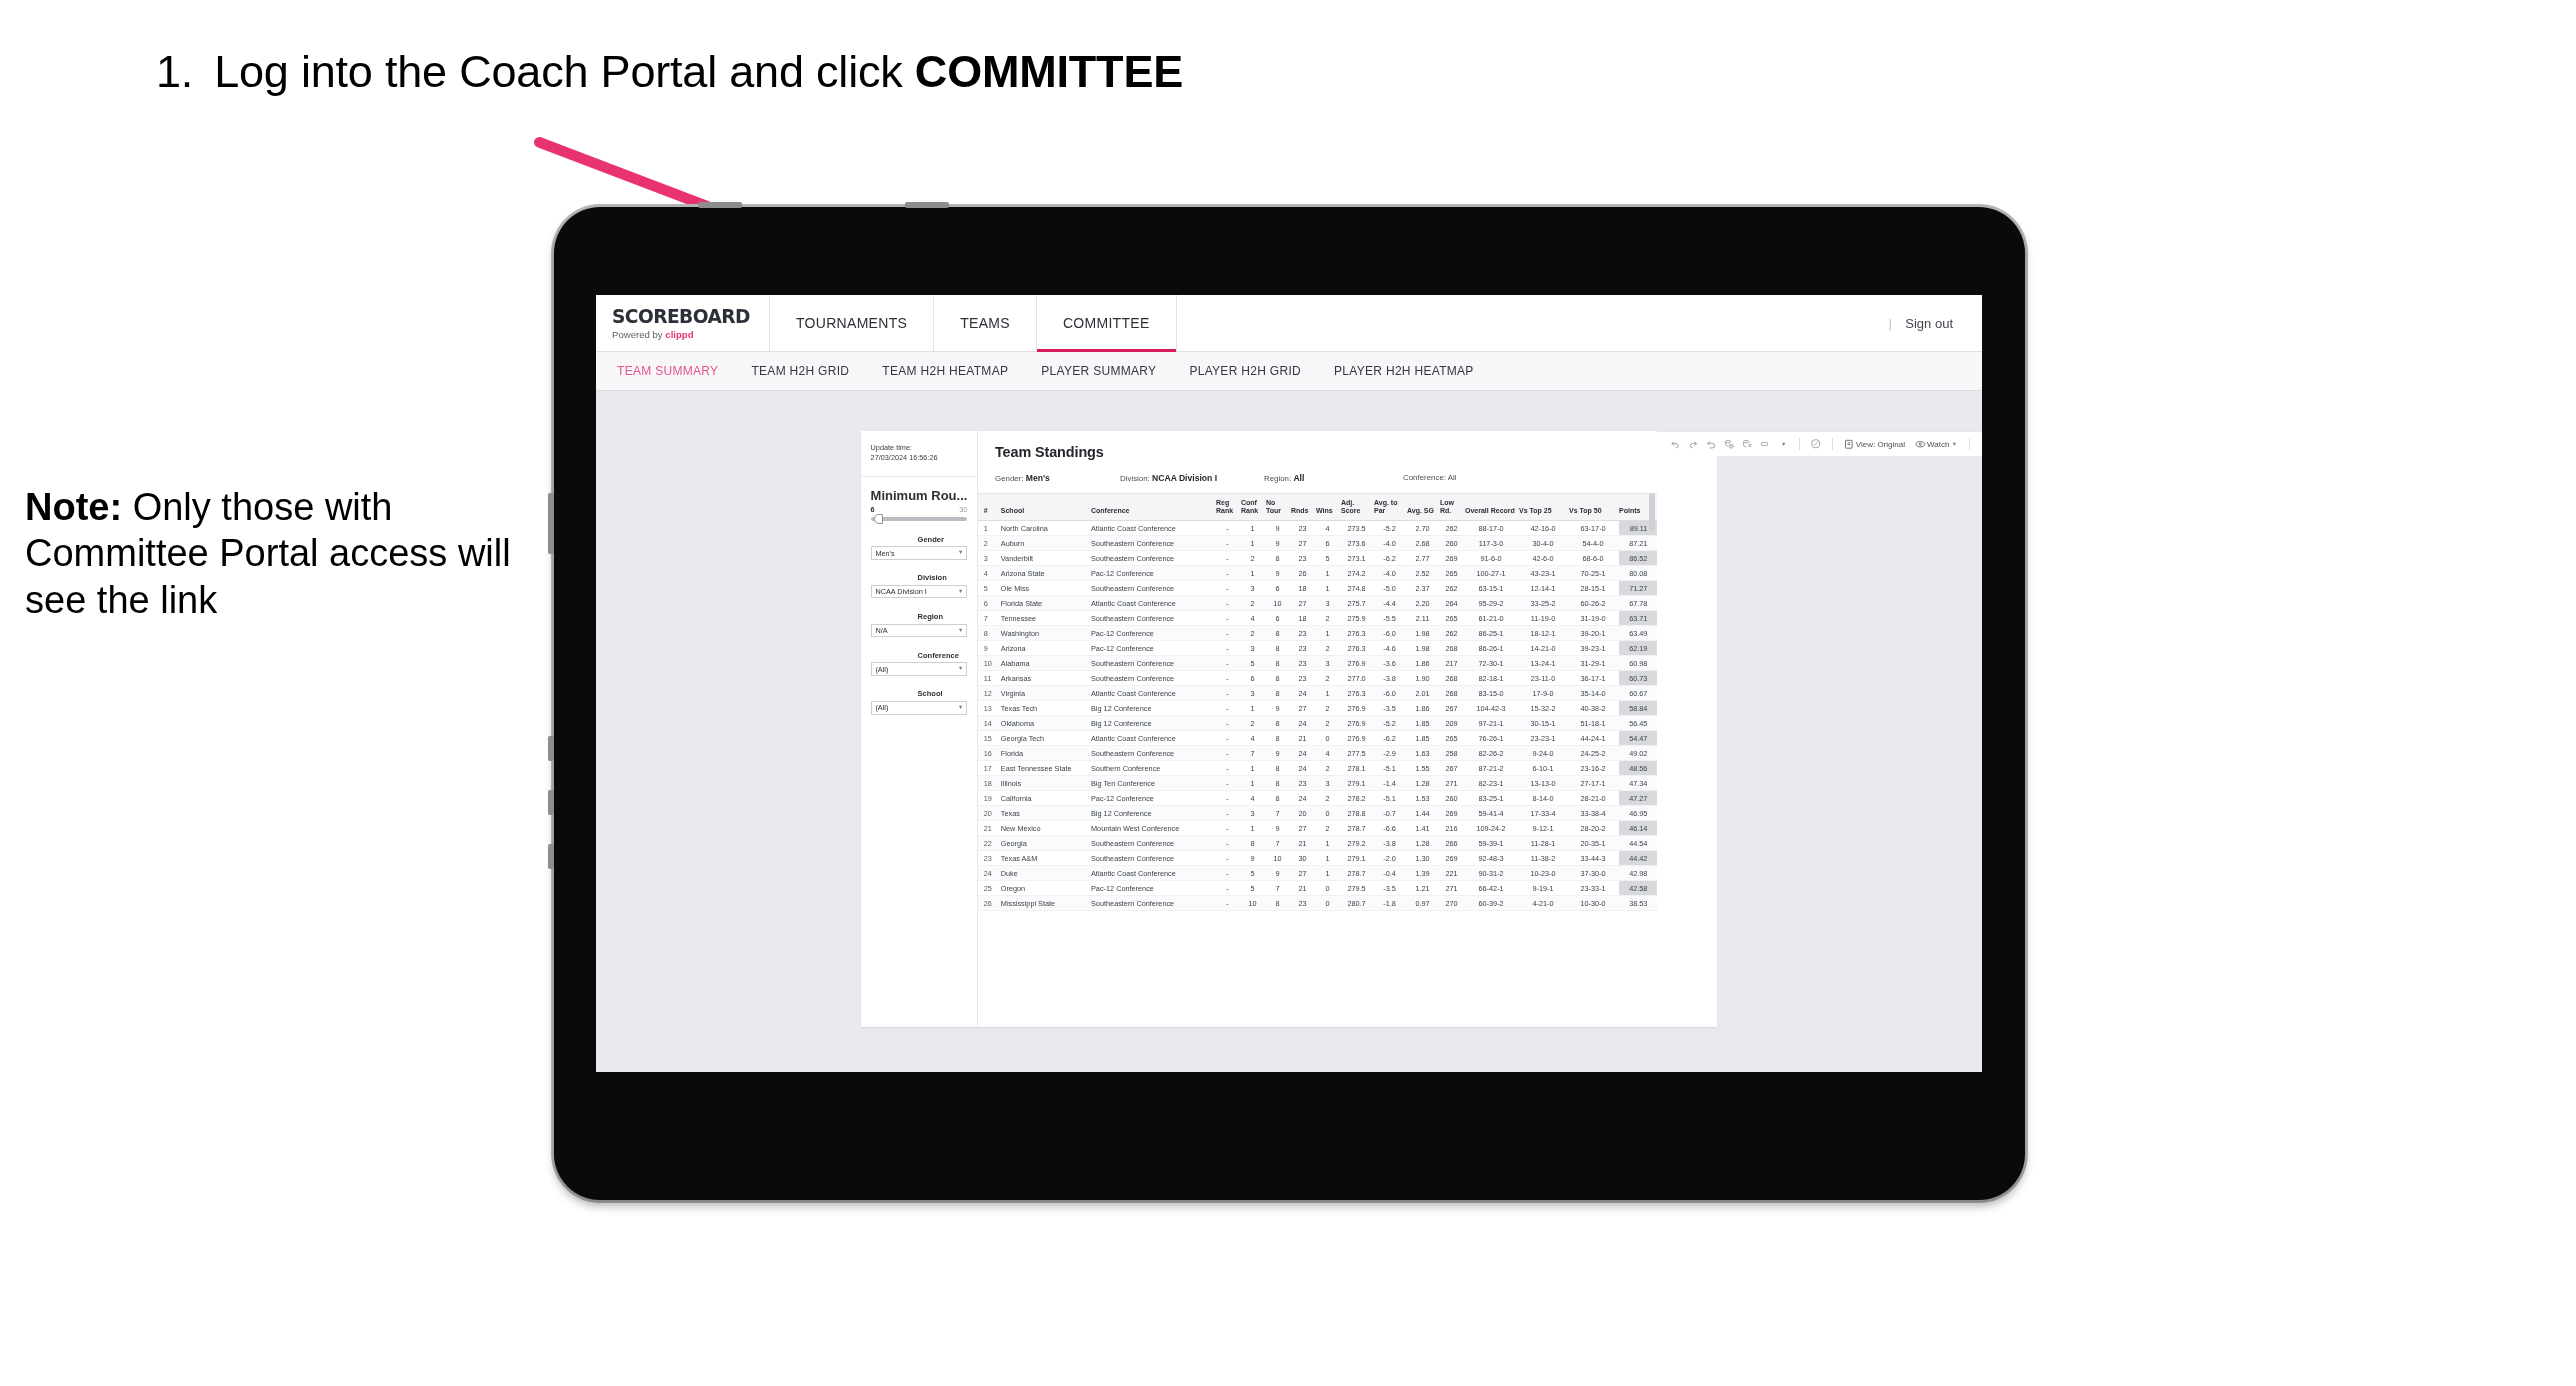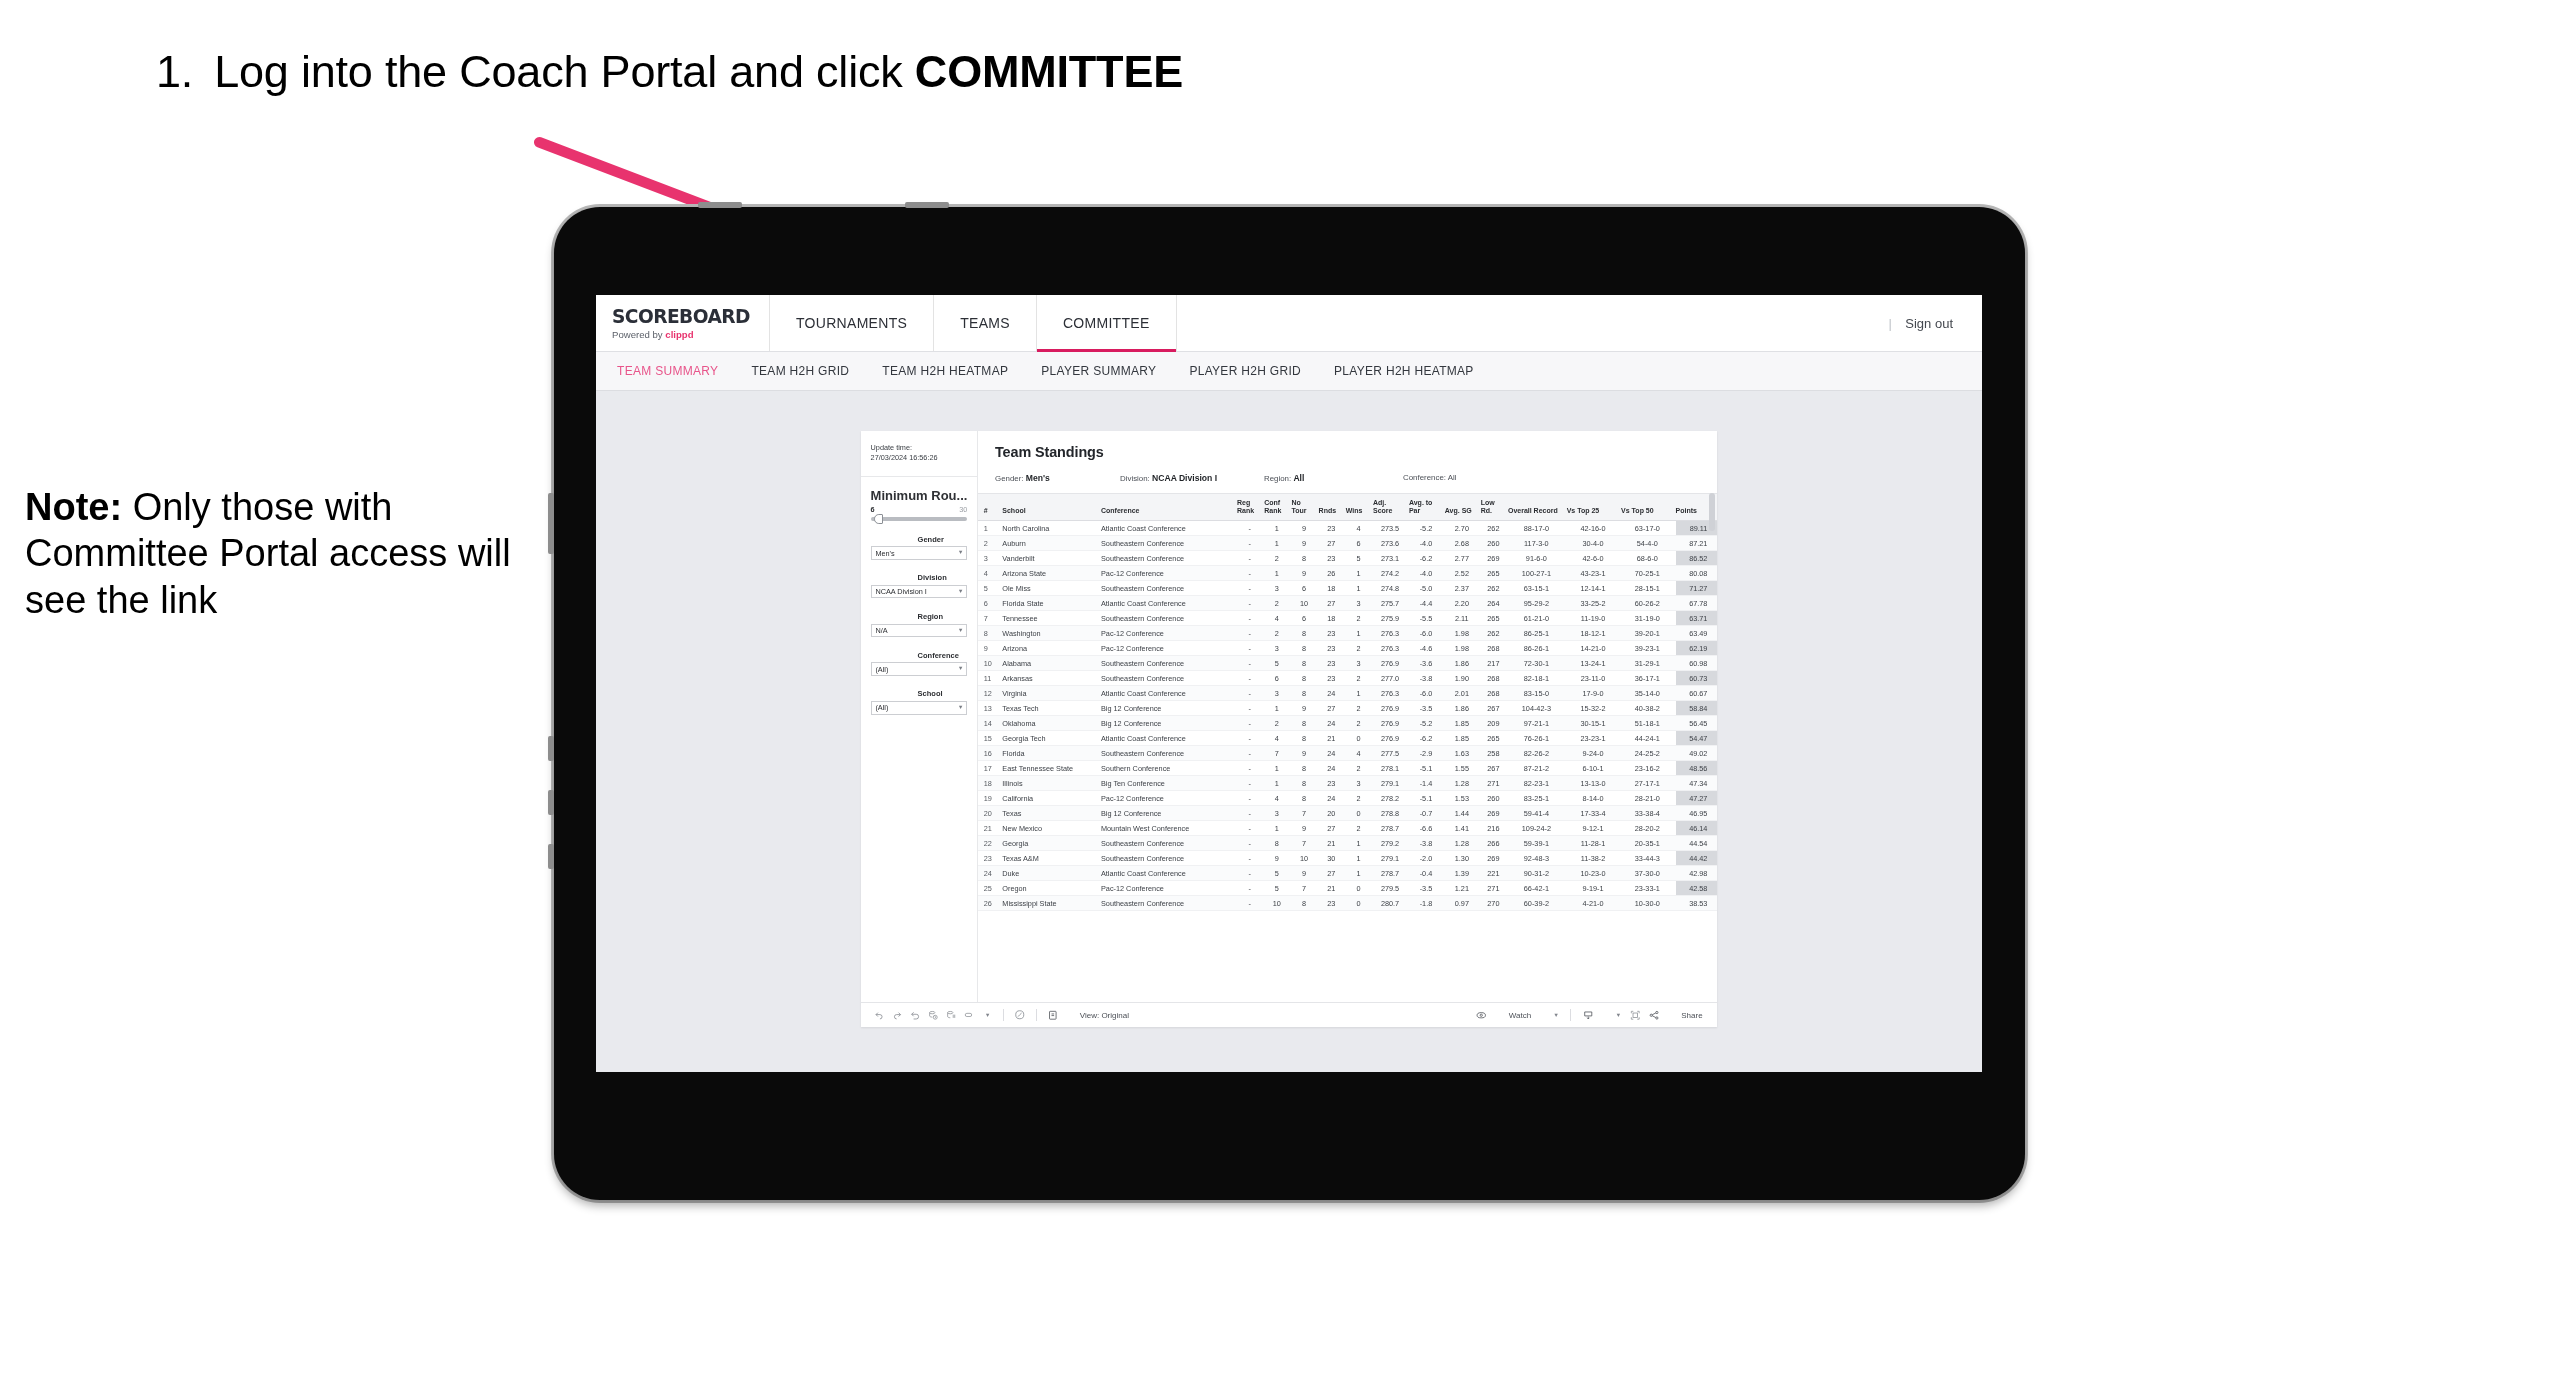--- a/index.html
+++ b/index.html
@@ -145,21 +145,21 @@
     height: 681px;
     background: #e9eaee;
     padding-top: 40px;
   }
   .viz {
     margin: 0 auto;
     width: 856px;
     background: #fff;
     box-shadow: 0 1px 1.9px rgba(0,0,0,0.09);
     display: flex;
-    flex-direction: column;
+    flex-direction: row;
     height: 596px;
   }
   .viz-body { display: flex; flex: 1; min-height: 0; }
 
   
   .filters {
     width: 117px;
     border-right: 1px solid #e7e8ea;
     padding: 11.5px 9.6px 0 9.6px;
     font-size: 7.3px;
@@ -271,21 +271,21 @@
     gap: 0;
     font-size: 8px; color: #4c5057;
   }
   .tb-icon {
     width: 18px; height: 18px;
     display: flex; align-items: center; justify-content: center;
     color: #8d9197; cursor: pointer;
   }
   .tb-sep { width: 1px; height: 12.5px; background: #dcdde1; margin: 0 6.7px; }
   .tb-item {
-    display: flex; align-items: center; gap: 22px;
+    display: flex; align-items: center; gap: 2px;
     padding: 0 4.8px; cursor: pointer; white-space: nowrap;
     color: #4c5057;
   }
   .tb-grow { flex: 1; }
   .mini-caret { font-size: 5.8px; color: #83878e; }
 </style>
 </head>
 <body>
 
 <div class="slide-title">

